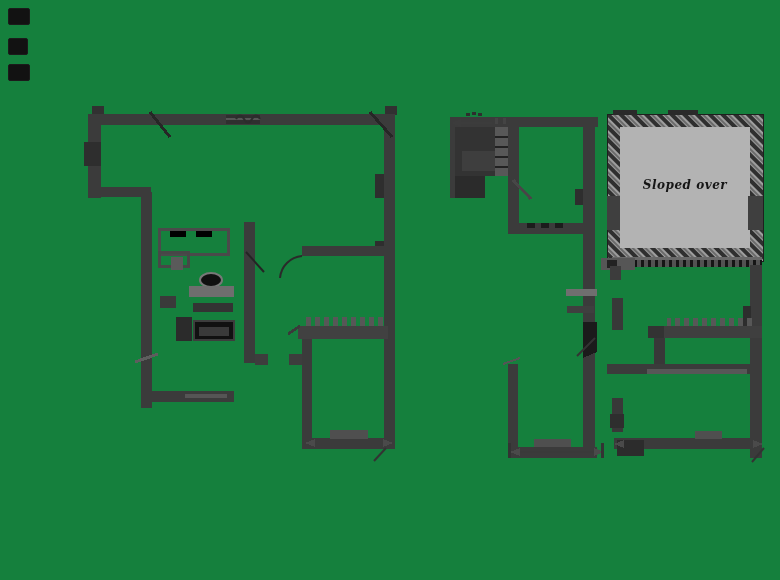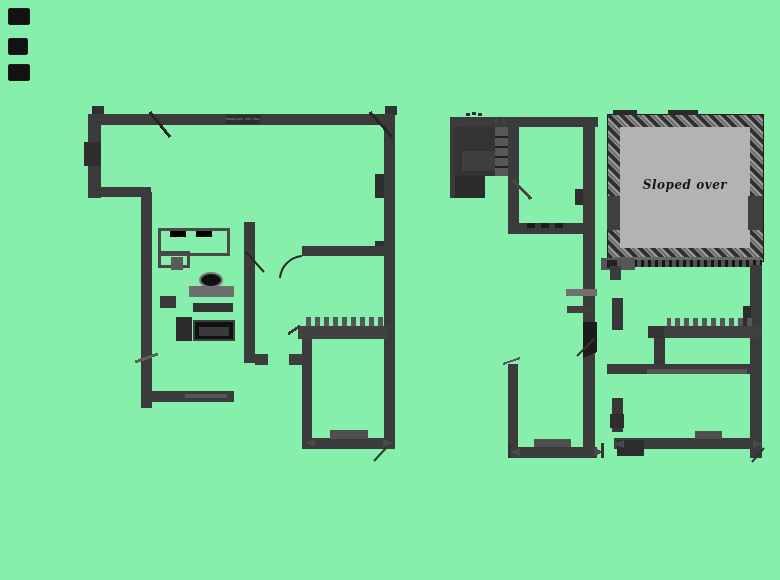--- a/index.html
+++ b/index.html
@@ -1,17 +1,17 @@
 <!DOCTYPE html>
 <html><head>
 <meta charset="utf-8">
 <style>
   html,body{margin:0;padding:0;background:#000;width:780px;height:580px;overflow:hidden;
     font-family:"DejaVu Sans",sans-serif;}
-  .stage{position:relative;width:780px;height:580px;background:#86efac;}
+  .stage{position:relative;width:780px;height:580px;background:#15803d;}
   .tool-icon{position:absolute;background:#121212;border:1px solid #1b1b1b;border-radius:2px;}
   #ti1{left:8px;top:8px;width:20px;height:15px;}
   #ti2{left:8px;top:38px;width:18px;height:15px;}
   #ti3{left:8px;top:64px;width:20px;height:15px;}
   svg{position:absolute;left:0;top:0;}
   svg *{shape-rendering:crispEdges;}
   .arc{shape-rendering:auto;}
   text{shape-rendering:auto;}
   .plan-label{font-family:"DejaVu Serif",serif;font-style:italic;font-weight:bold;
     font-size:12px;fill:#161616;letter-spacing:0.5px;}

